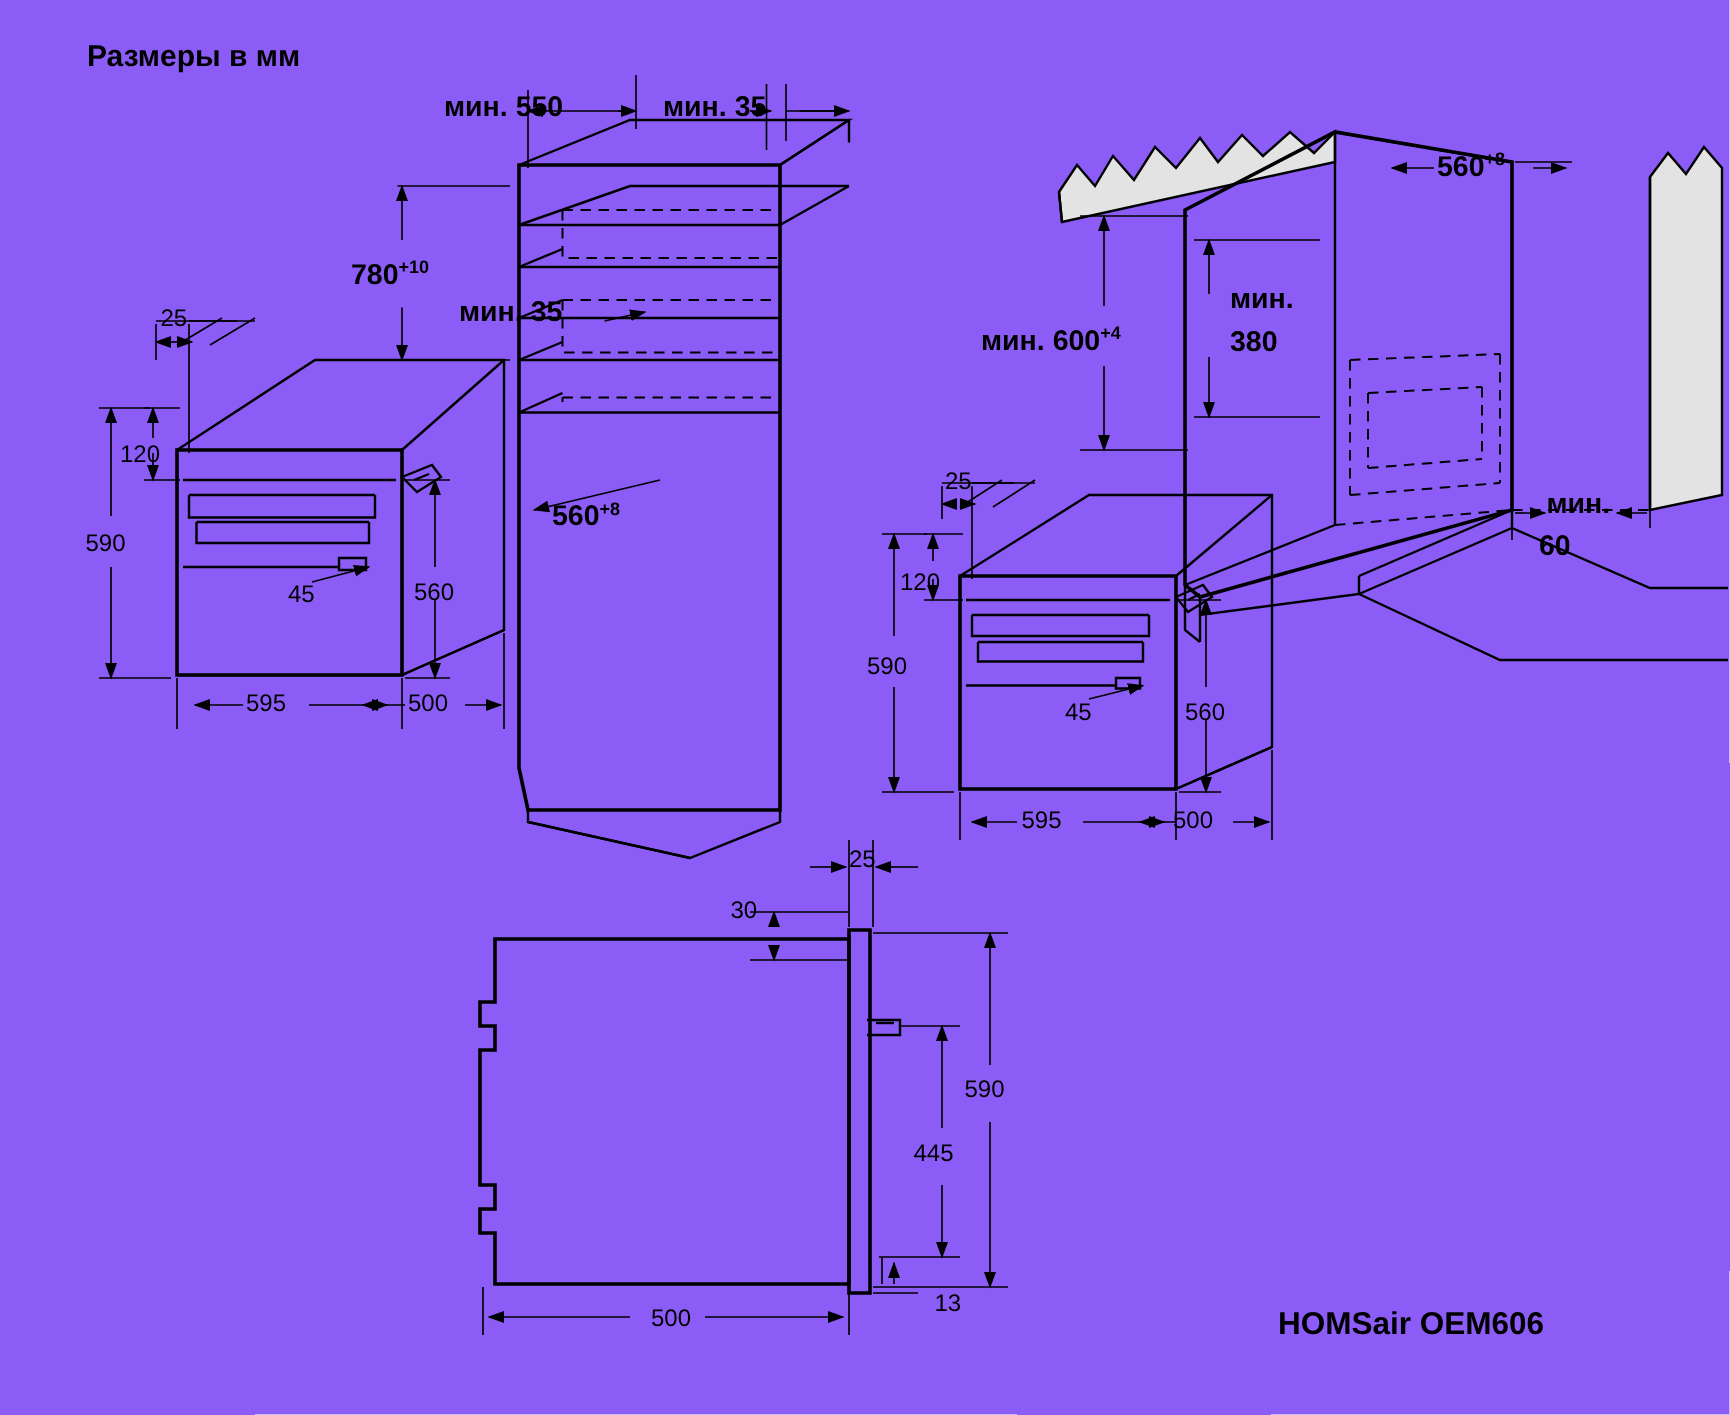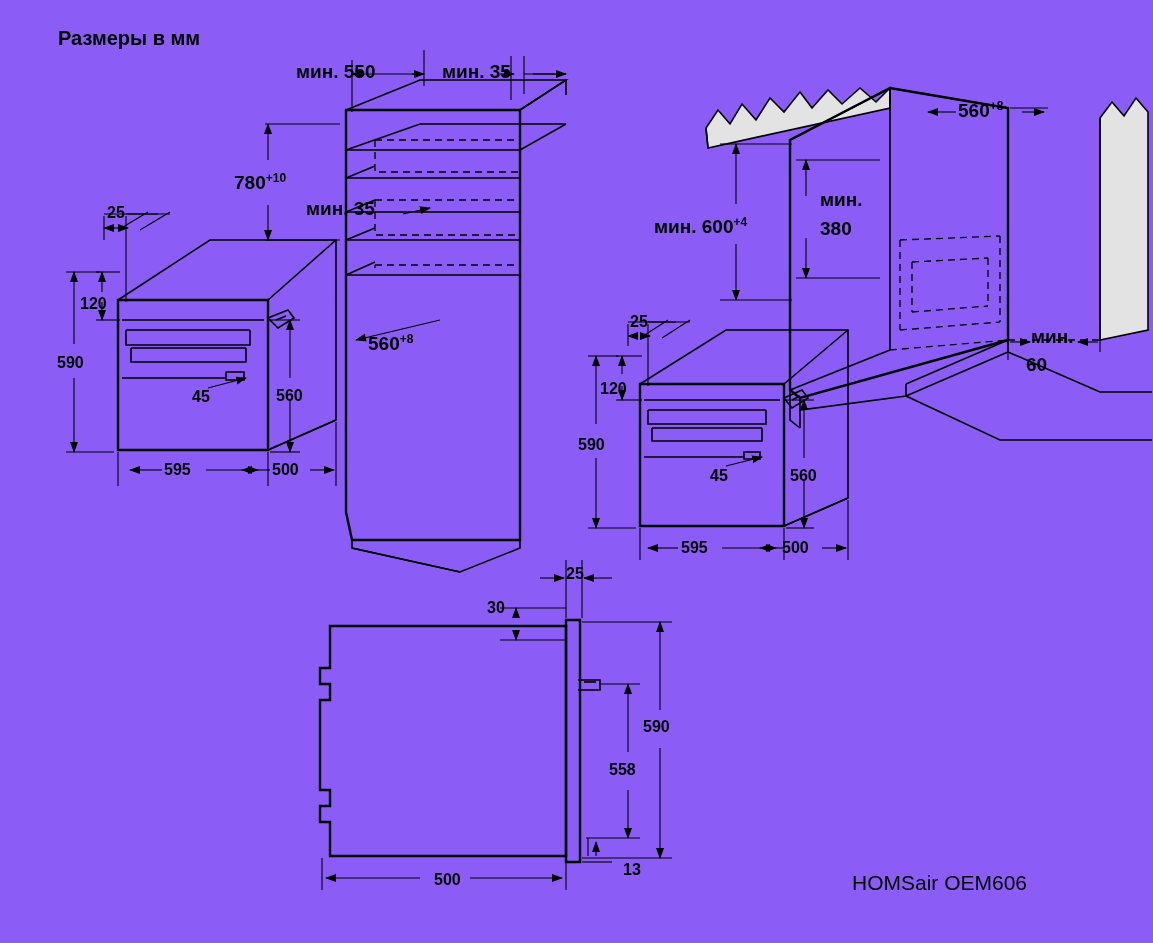--- a/index.html
+++ b/index.html
@@ -12,23 +12,23 @@
     overflow: hidden;
   }
   .lbl {
     position: absolute;
     font-family: "Liberation Sans", sans-serif;
     color: #000000;
     white-space: nowrap;
     line-height: 1;
   }
   .title { font-size: 20px; font-weight: bold; }
-  .model { font-size: 21px; font-weight: normal; }
+  .model { font-size: 21px; font-weight: bold; }
   .dim  { font-size: 19px; font-weight: bold; text-align: center; }
-  .dim-s { font-size: 16px; font-weight: bold; }
+  .dim-s { font-size: 16px; font-weight: normal; }
   .dim-sup { font-size: 12px; font-weight: bold; vertical-align: super; }
   svg { position:absolute; left:0; top:0; }
   .ln { stroke:#000; stroke-width:1.6; fill:none; }
   .ln-th { stroke:#000; stroke-width:2.4; fill:none; }
   .ln-d { stroke:#000; stroke-width:1.3; fill:none; stroke-dasharray:7 5; }
   .ln-x { stroke:#000; stroke-width:1.1; fill:none; }
   .fillgray { fill:#e3e3e3; stroke:#000; stroke-width:1.6; }
 </style>
 </head>
 <body>
@@ -71,21 +71,21 @@
   <div class="lbl dim-s" style="left:600px; top:381px;">120</div>
   <div class="lbl dim-s" style="left:578px; top:437px;">590</div>
   <div class="lbl dim-s" style="left:710px; top:468px;">45</div>
   <div class="lbl dim-s" style="left:790px; top:468px;">560</div>
   <div class="lbl dim-s" style="left:681px; top:540px;">595</div>
   <div class="lbl dim-s" style="left:782px; top:540px;">500</div>
 
   <div class="lbl dim-s" style="left:566px; top:566px;">25</div>
   <div class="lbl dim-s" style="left:487px; top:600px;">30</div>
   <div class="lbl dim-s" style="left:643px; top:719px;">590</div>
-  <div class="lbl dim-s" style="left:609px; top:762px;">558</div>
+  <div class="lbl dim-s" style="left:609px; top:762px;">445</div>
   <div class="lbl dim-s" style="left:605px; top:862px;margin-left:18px;">13</div>
   <div class="lbl dim-s" style="left:434px; top:872px;">500</div>
 
   <svg width="1153" height="943" viewBox="0 0 1153 943">
     <defs>
       <marker id="ah" markerWidth="12" markerHeight="12" refX="10" refY="4" orient="auto" markerUnits="userSpaceOnUse">
         <path d="M0,0 L11,4 L0,8 z" fill="#000"></path>
       </marker>
       <marker id="ah2" markerWidth="12" markerHeight="12" refX="1" refY="4" orient="auto" markerUnits="userSpaceOnUse">
         <path d="M11,0 L0,4 L11,8 z" fill="#000"></path>

